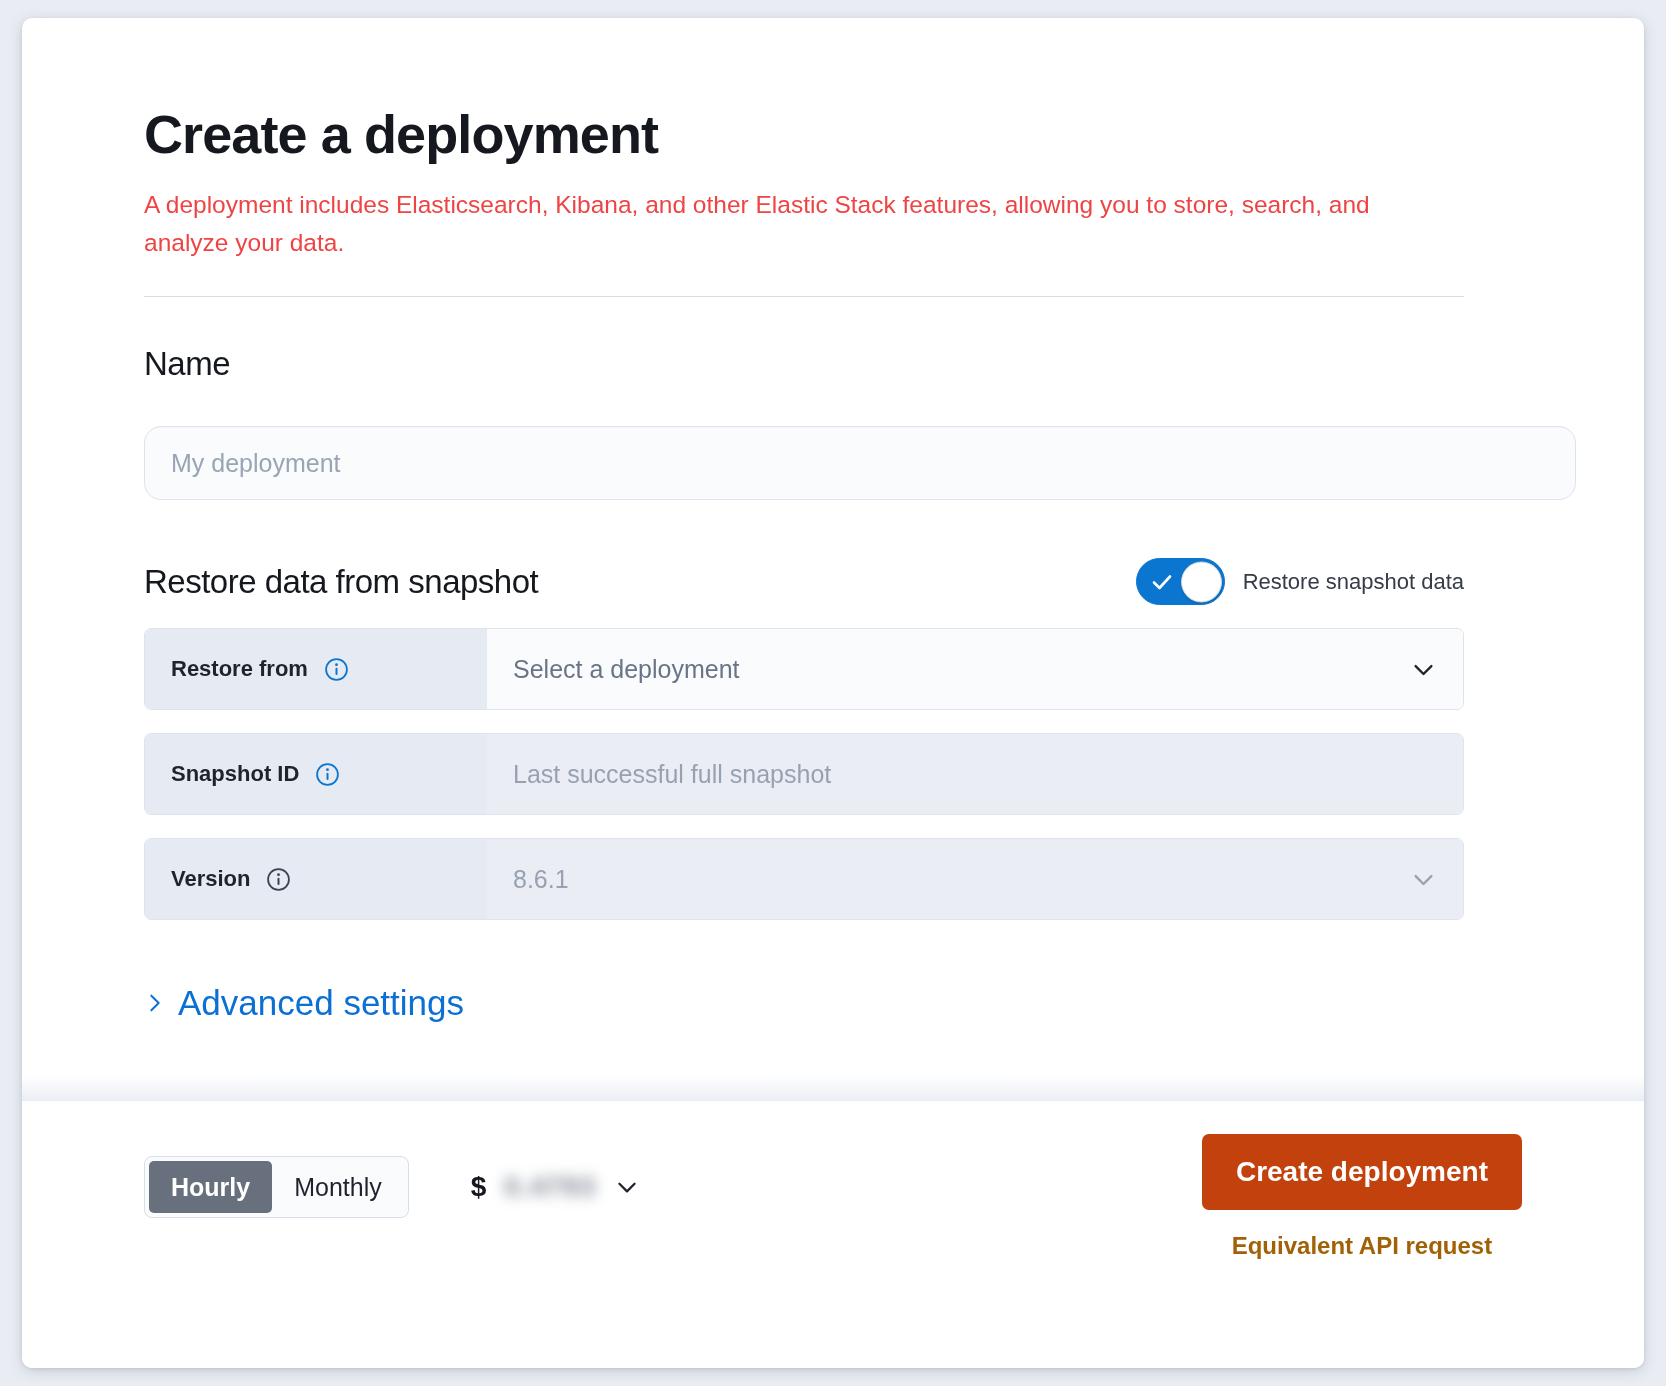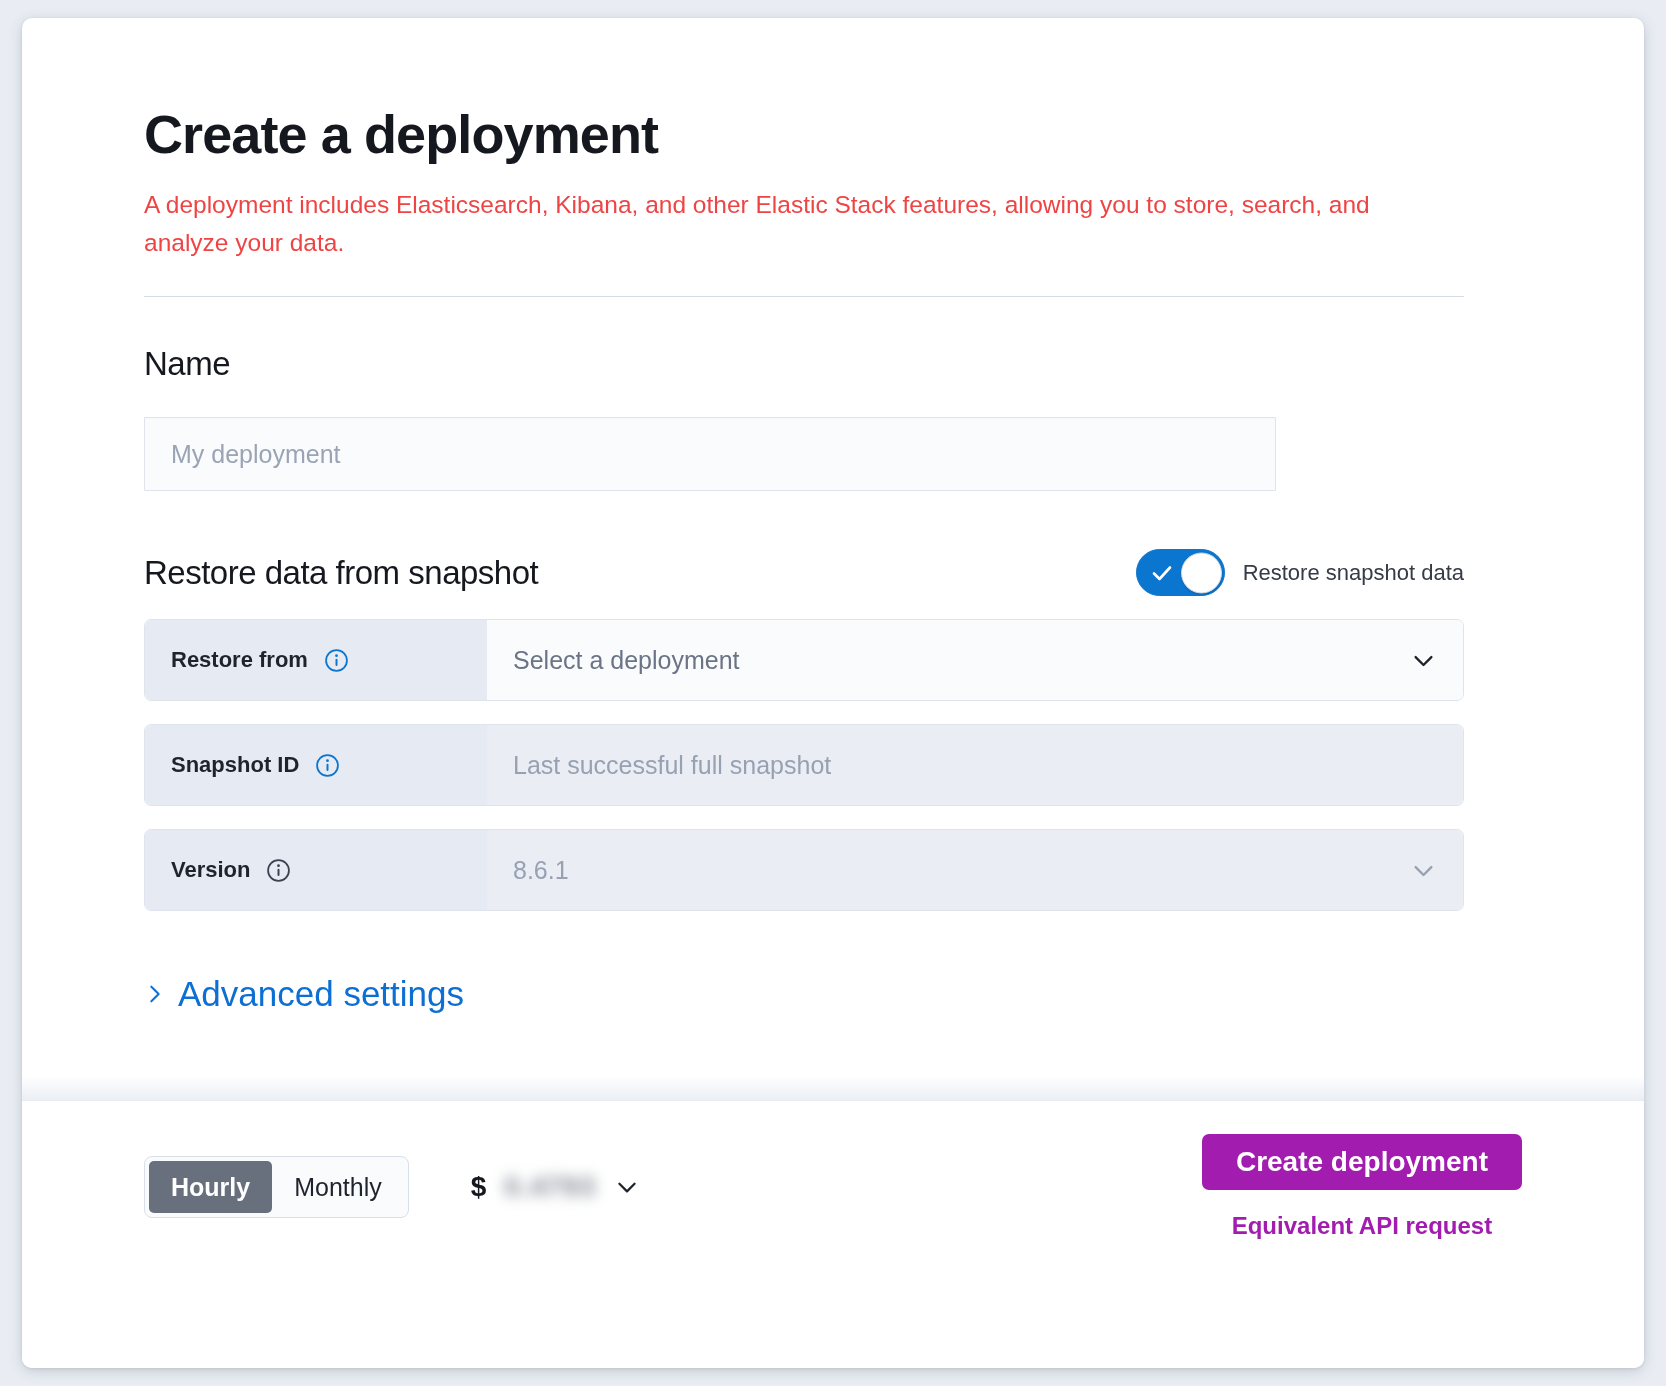--- a/index.html
+++ b/index.html
@@ -65,26 +65,26 @@
   .section-title {
     font-size: 33px;
     font-weight: normal;
     color: #15181e;
     letter-spacing: -0.5px;
   }
 
   .name-title { margin-top: 48px; }
 
   .name-field {
-    margin-top: 34px;
-    width: 1132px;
+    margin-top: 43px;
+    width: 1432px;
     height: 74px;
     background: #fafbfd;
     border: 1px solid #dfe3ec;
-    border-radius: 1px;
+    border-radius: 17px;
     display: flex;
     align-items: center;
     padding: 0 26px;
     font-size: 25px;
     color: #9aa4b5;
     box-shadow: inset 0 1px 1px rgba(0,0,0,0.02);
   }
 
   
   .restore-head {
@@ -269,35 +269,35 @@
   }
   .price .chev-down { width: 26px; height: 26px; display:block; }
 
   .bottom-right {
     margin-top: 33px;
     display: flex;
     flex-direction: column;
     align-items: center;
   }
   .primary-btn {
-    background: #a21caf;
+    background: #c2410c;
     color: #ffffff;
     border: none;
     border-radius: 7px;
     font-size: 28px;
     font-weight: bold;
     font-family: "Liberation Sans", sans-serif;
     padding: 0 34px;
-    height: 56px;
+    height: 76px;
     min-width: 302px;
     cursor: pointer;
   }
   .api-link {
     margin-top: 22px;
-    color: #a21caf;
+    color: #a16207;
     font-size: 24px;
     font-weight: bold;
     cursor: pointer;
   }
 </style>
 </head>
 <body>
 
 <div id="page">
   <div class="card">

